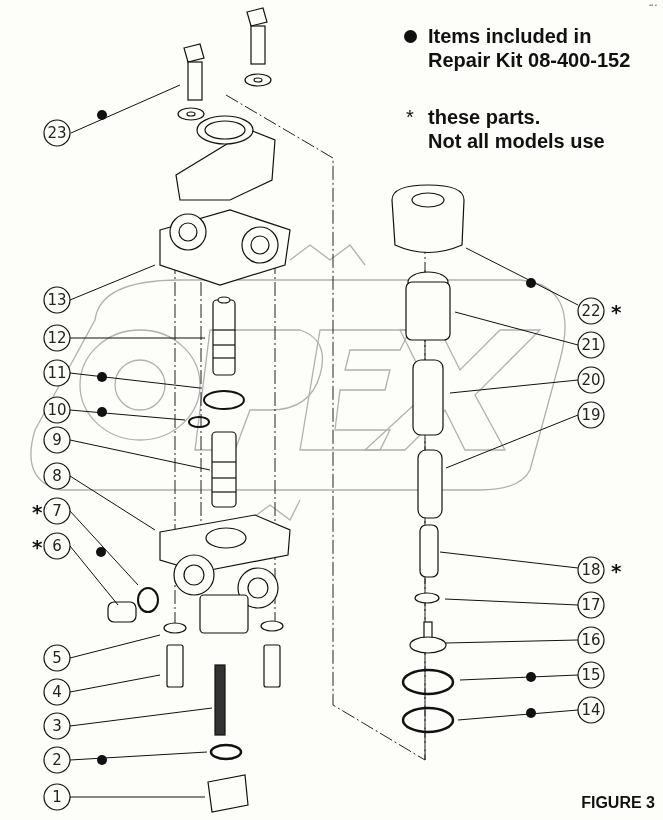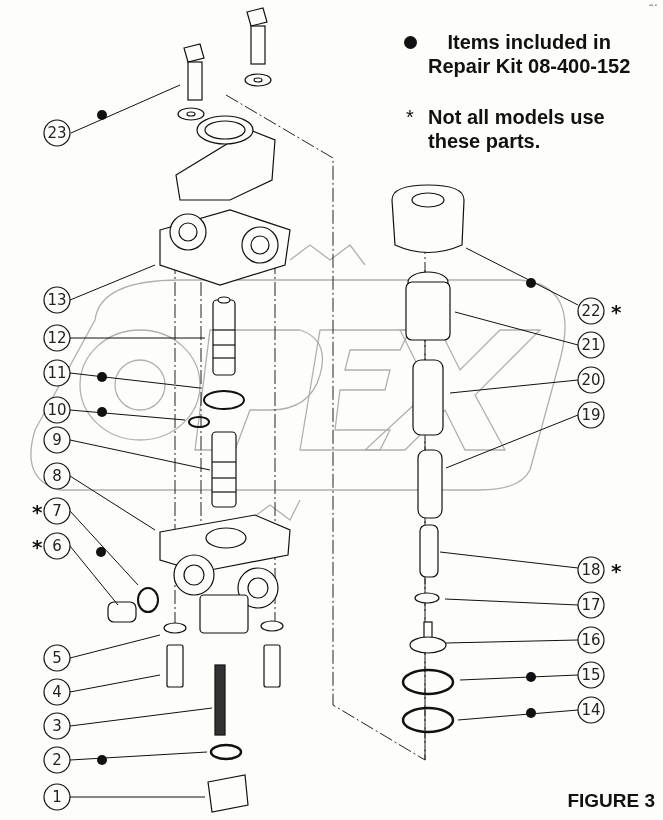--- a/index.html
+++ b/index.html
@@ -2,40 +2,40 @@
 <html><head>
 <meta charset="utf-8">
 <style>
   html, body { margin:0; padding:0; }
   body { width:663px; height:820px; background:#fdfef9; position:relative; overflow:hidden; font-family:"Liberation Sans", sans-serif; }
   #diagram { position:absolute; left:0; top:0; width:663px; height:820px; }
   .legend { position:absolute; font-family:"Liberation Sans", sans-serif; font-weight:bold; font-size:20px; line-height:24px; color:#111; }
   .legend .mark { position:absolute; left:-28px; top:0; width:20px; text-align:center; }
   .legend .dot { display:inline-block; width:13px; height:13px; border-radius:50%; background:#111; margin-top:5px; }
   .legend .star { font-size:20px; font-weight:normal; }
-  .figure-label { position:absolute; right:8px; bottom:8px; font-family:"Liberation Sans", sans-serif; font-weight:bold; font-size:19px; color:#111;text-align:right; }
+  .figure-label { position:absolute; right:8px; bottom:8px; font-family:"Liberation Sans", sans-serif; font-weight:bold; font-size:16px; color:#111;text-align:right; }
   .corner-mark { position:absolute; right:6px; top:2px; font-size:6px; color:#888; font-family:"Liberation Sans", sans-serif; }
   .callout-num { font-family:"DejaVu Sans", sans-serif; font-size:15px; fill:#222; }
   .star-mark { font-family:"DejaVu Sans", sans-serif; font-size:20px; font-weight:bold; fill:#111; }
 </style>
 </head>
 <body>
 
 <div class="corner-mark">▪▪ ▪</div>
 
-<div class="legend" style="left:428px; top:30px;text-align:center;">
+<div class="legend" style="left:428px; top:24px;">
   <span class="mark"><span class="dot"></span></span>
   <div>Items included in</div>
   <div>Repair Kit 08-400-152</div>
 </div>
 
 <div class="legend" style="left:428px; top:105px;">
   <span class="mark star">*</span>
+  <div>these parts.</div>
   <div>Not all models use</div>
-  <div>these parts.</div>
 </div>
 
 <div class="figure-label">FIGURE 3</div>
 
 <svg id="diagram" viewBox="0 0 663 820" xmlns="http://www.w3.org/2000/svg">
 
   <g fill="none" stroke="#b0b0b0" stroke-width="1.3">
     <path d="M95 320 Q100 280 180 280 L520 280 Q580 285 560 360 L530 470 Q520 490 480 490 L60 490 Q20 480 35 430 Z"></path>
     <ellipse cx="140" cy="385" rx="60" ry="55"></ellipse>
     <ellipse cx="140" cy="385" rx="25" ry="25"></ellipse>

